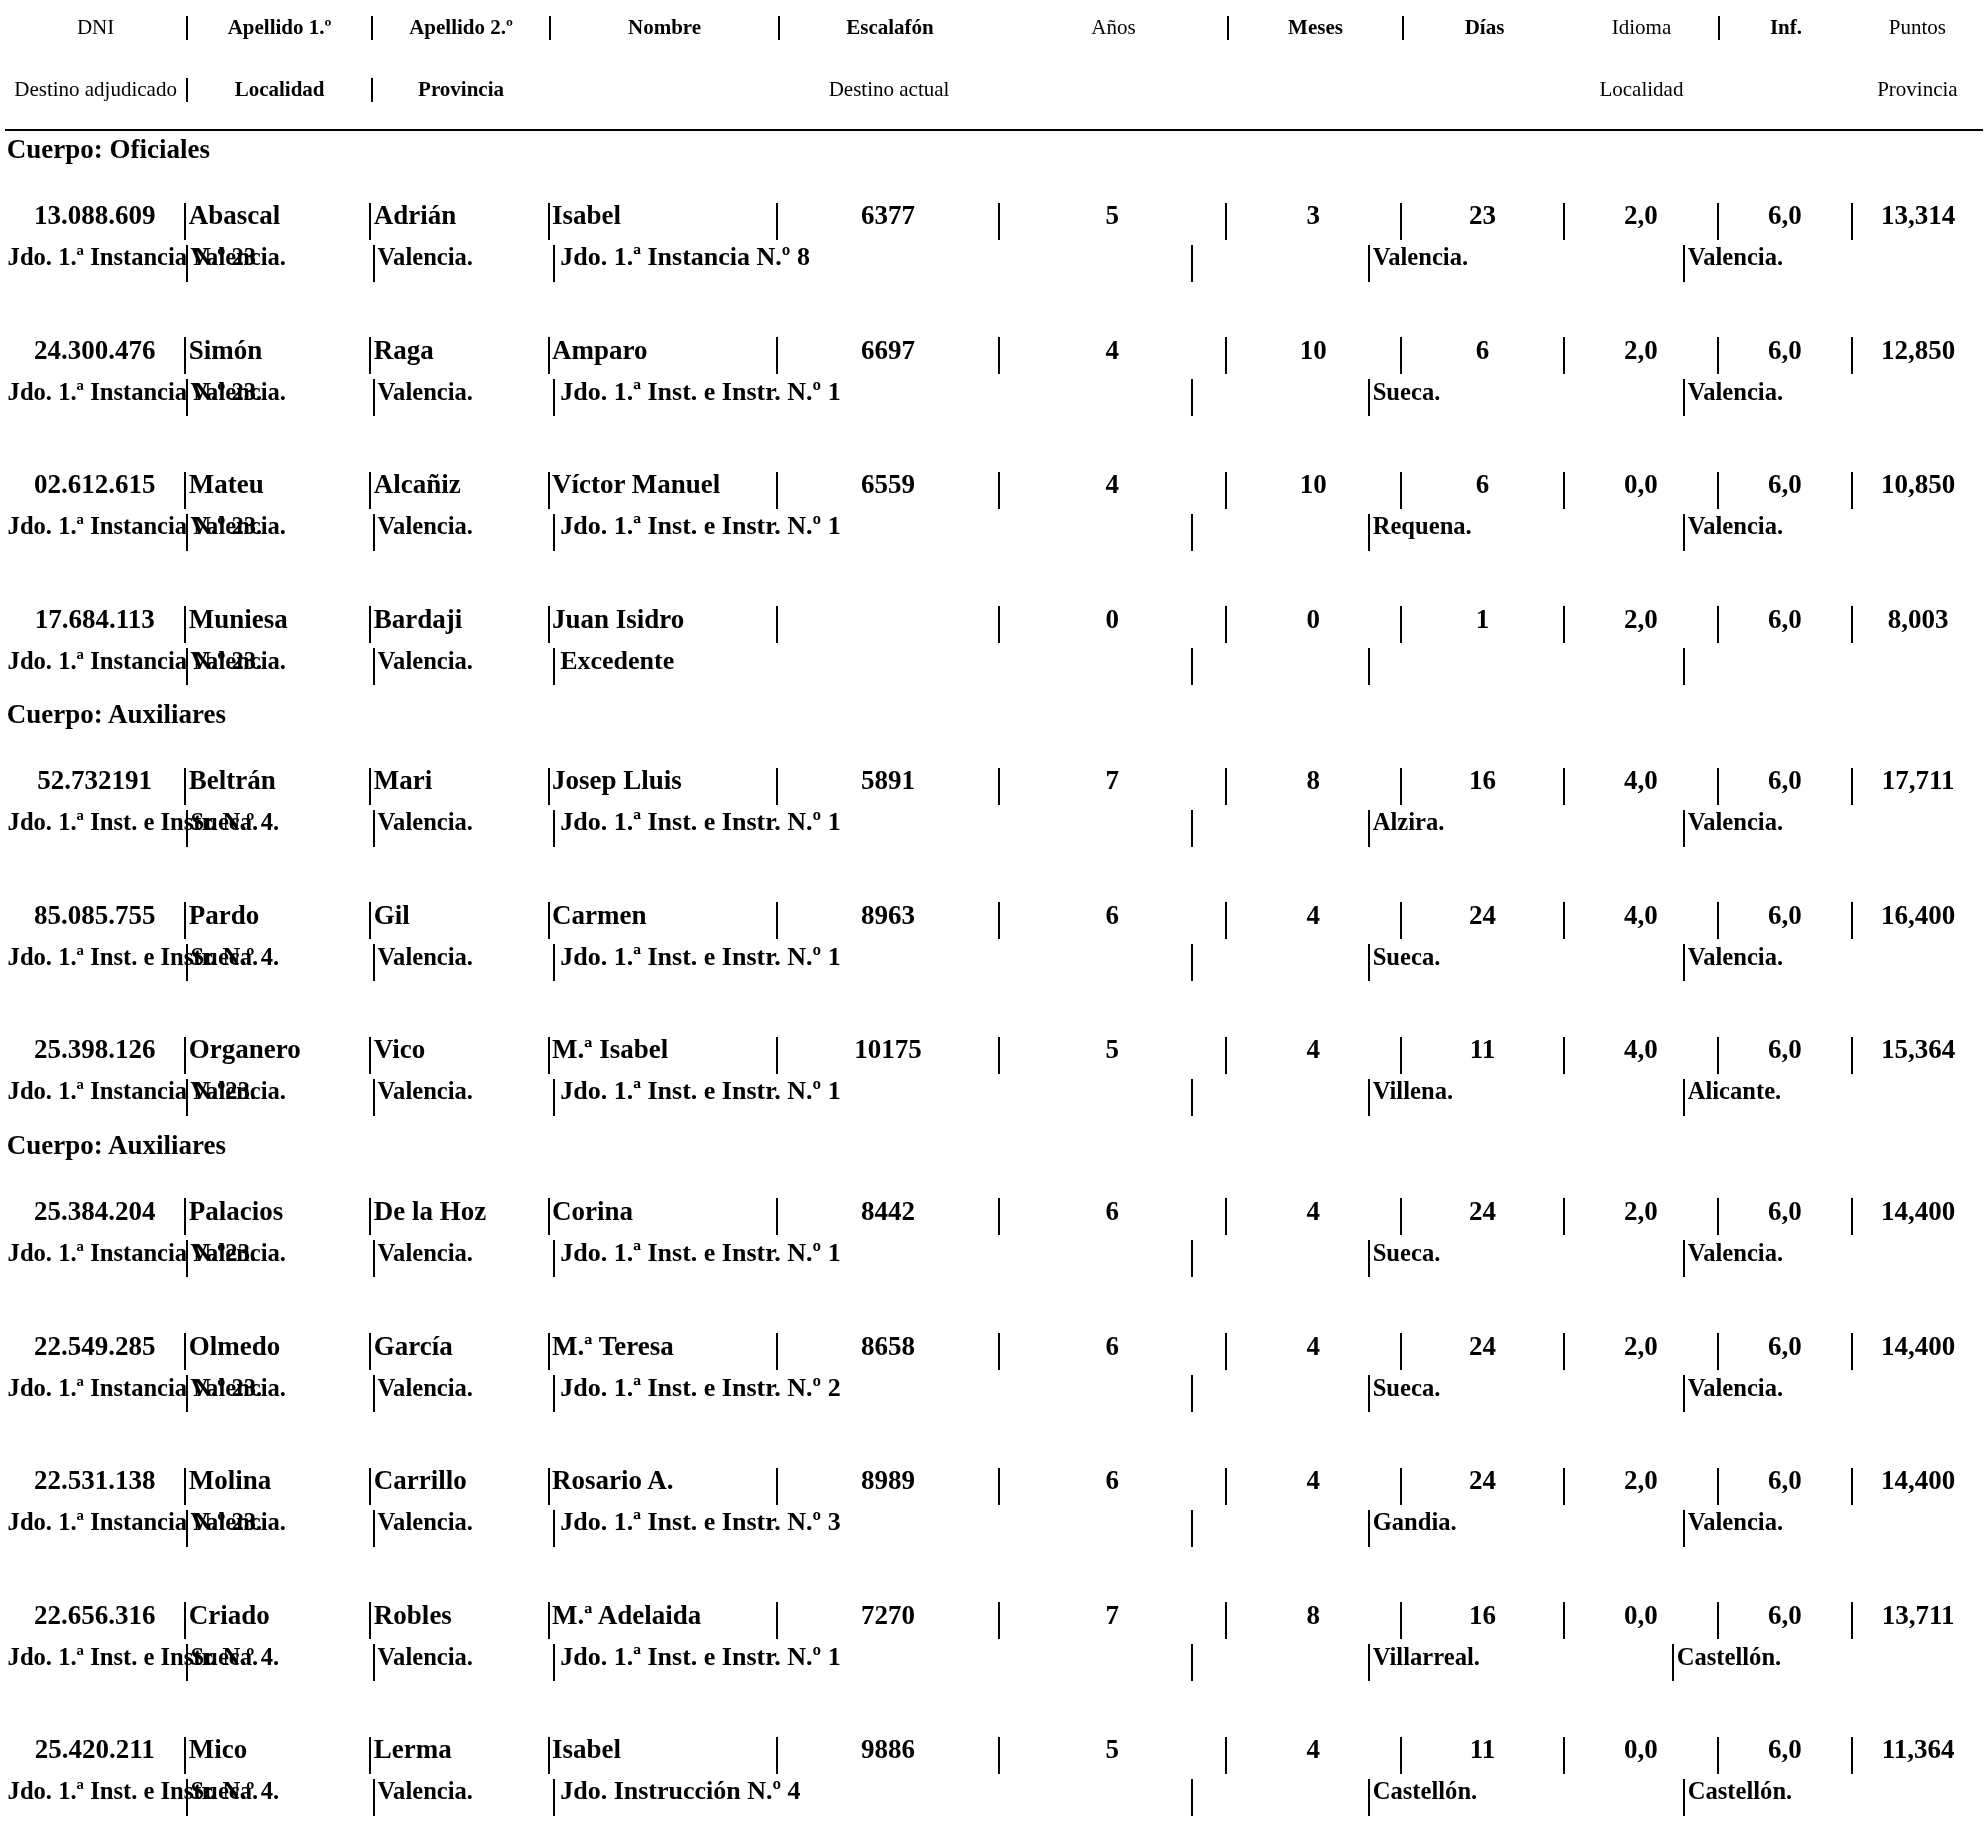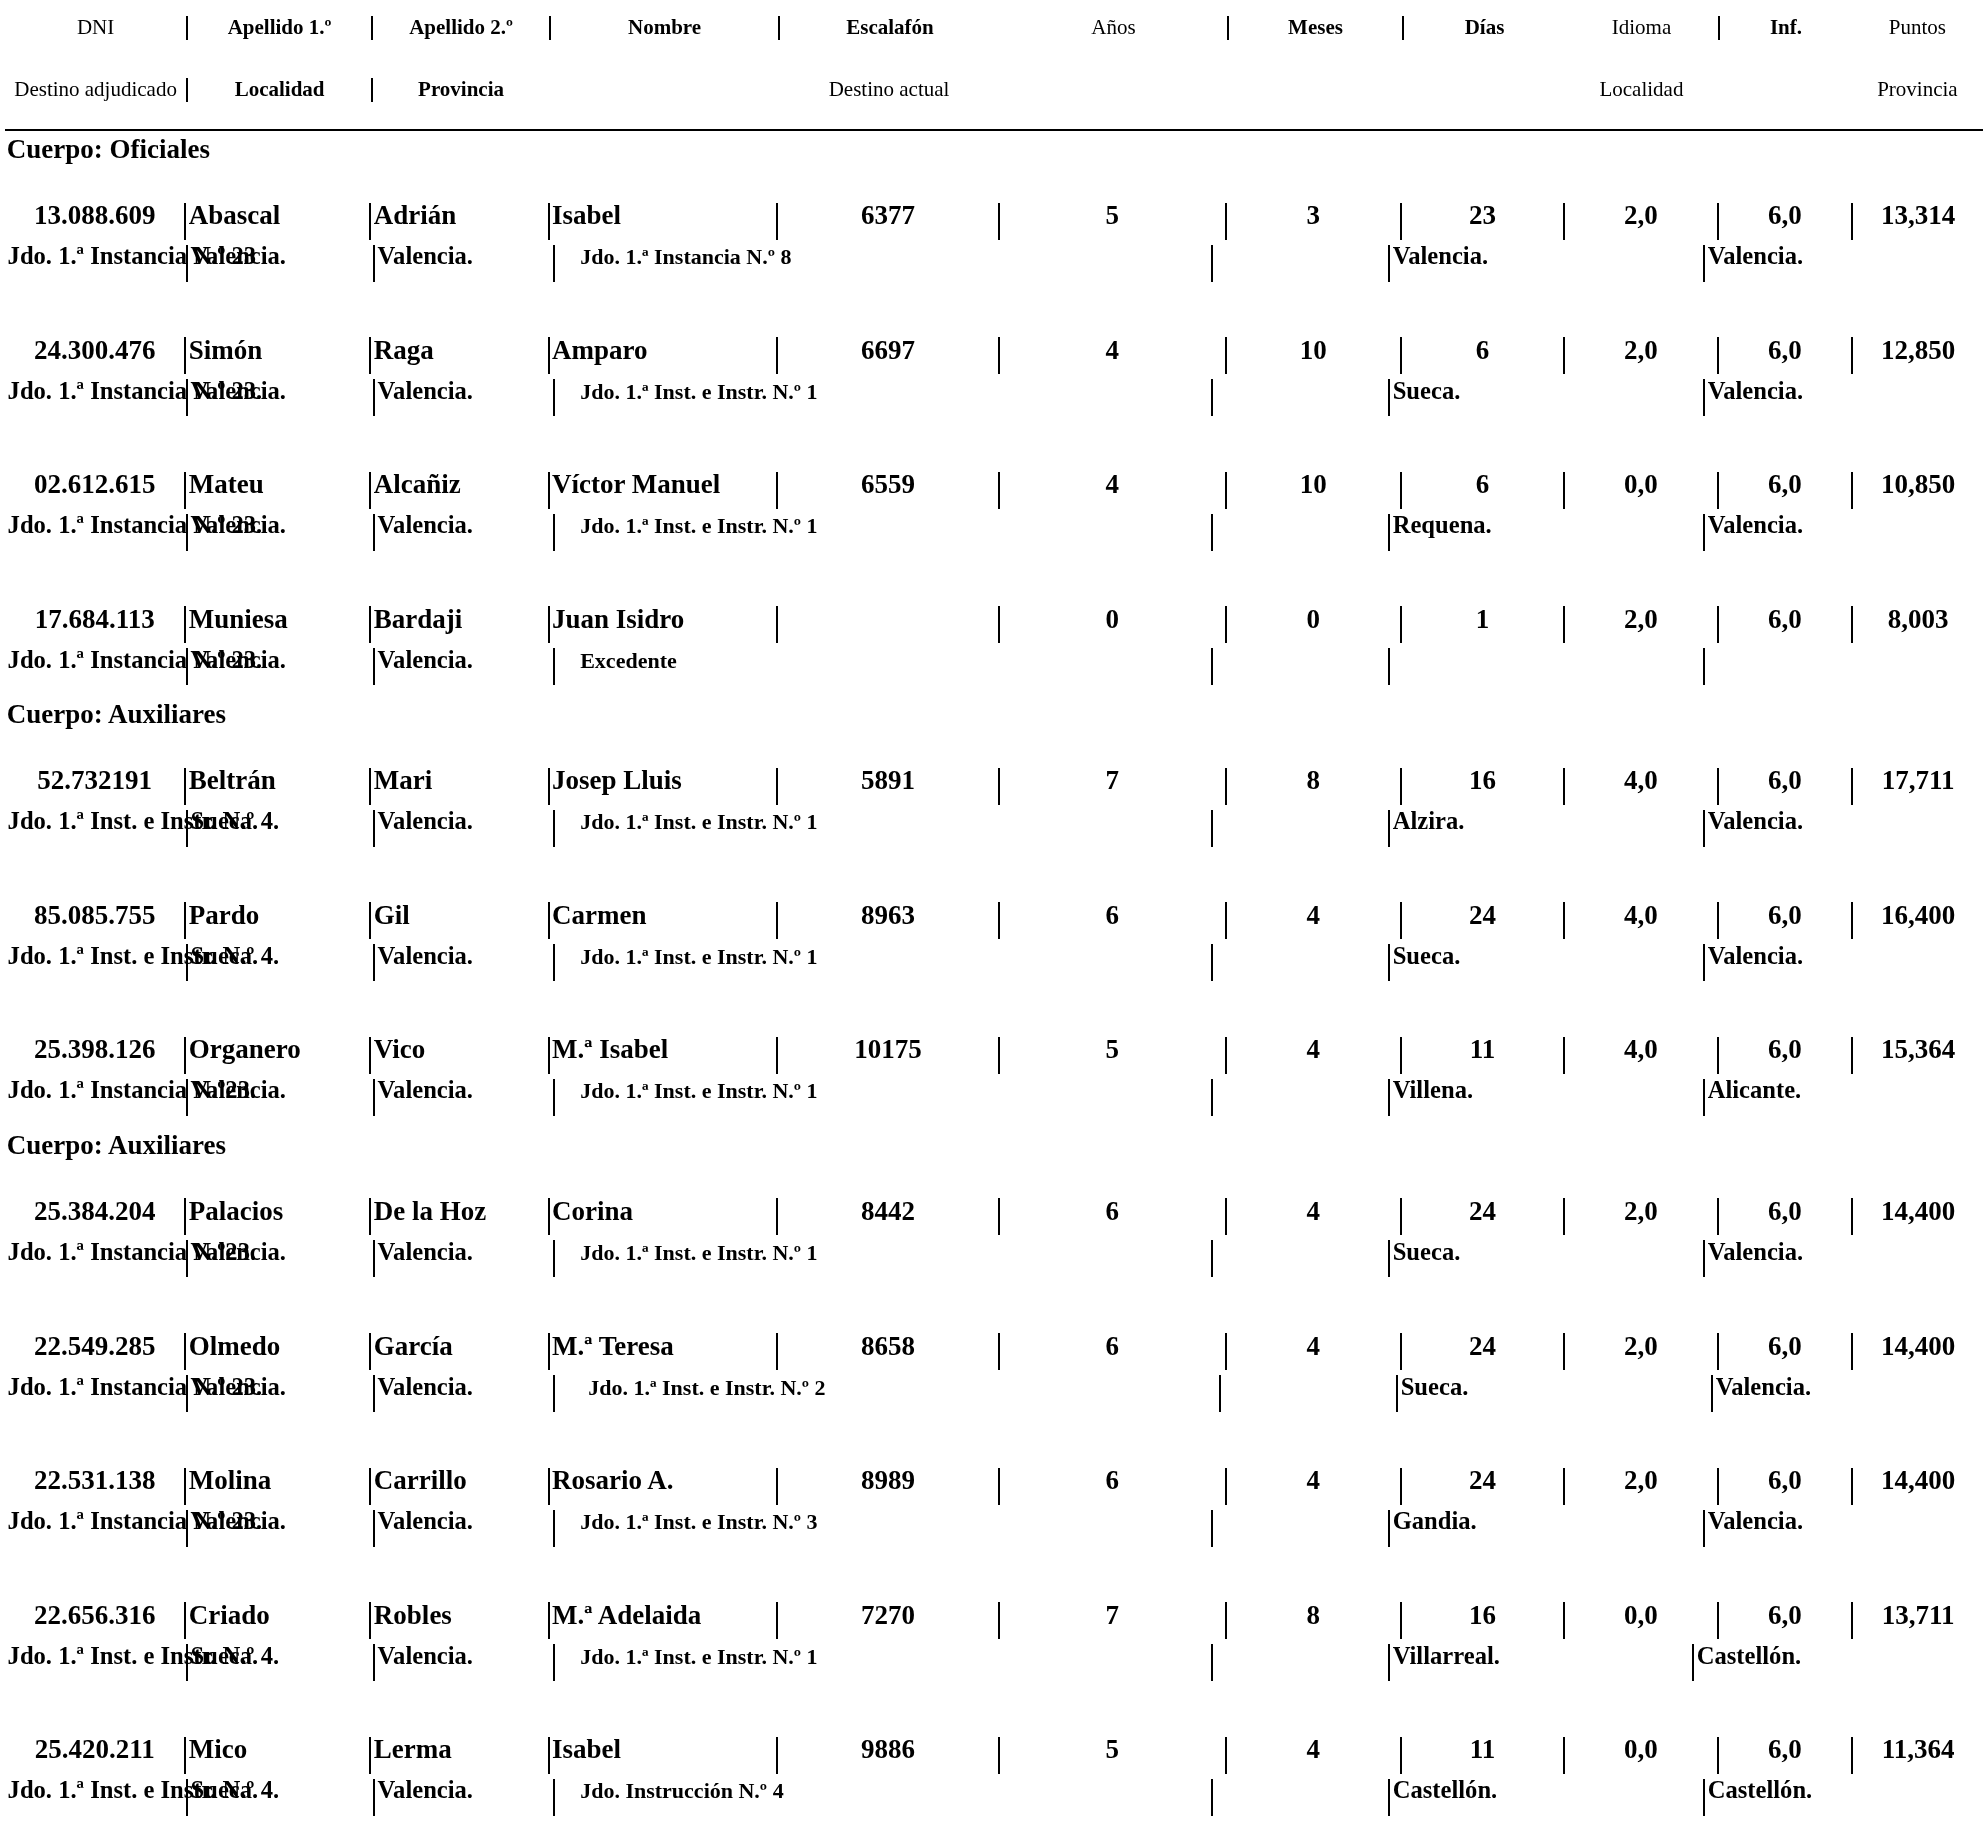--- a/index.html
+++ b/index.html
@@ -94,26 +94,25 @@
   
   .bar {
     width: 0;
     border-left: 2.5px solid #000;
     height: 37px;
     align-self: center;
     margin: 0;
   }
 
   .wide-span {
-    font-size: 22px;
+    font-size: 26px;
     font-weight: bold;
     text-align: left;
     padding-left: 5.1px;
     white-space: nowrap;
-    margin-left: 20px;
   }
 </style>
 </head>
 <body>
 
 <div class="sheet">
 
   <div class="header">
     <div class="hdr-row r1">
       <div class="hcell c-dni">DNI</div>
@@ -515,21 +514,21 @@
           <div class="bar"></div>
           <div class="cell num c-pun">14,400</div>
         </div>
         <div class="rec-line l2">
           <div class="cell left c-dni">Jdo. 1.ª Instancia N.º 23.</div>
           <div class="bar"></div>
           <div class="cell left c-ap1">Valencia.</div>
           <div class="bar"></div>
           <div class="cell left c-ap2">Valencia.</div>
           <div class="bar"></div>
-          <div style="display: flex; align-items: flex-end; padding-left: 8px;">
+          <div style="display: flex; align-items: flex-end;">
             <div class="wide-span" style="width: 631px;">Jdo. 1.ª Inst. e Instr. N.º 2</div>
           </div>
           <div class="bar"></div>
           <div class="cell c-meses"></div>
           <div class="bar"></div>
           <div class="cell left" style="width: 313px;">Sueca.</div>
           <div class="bar"></div>
           <div class="cell left" style="width: 263px;">Valencia.</div>
         </div>
       </div>

